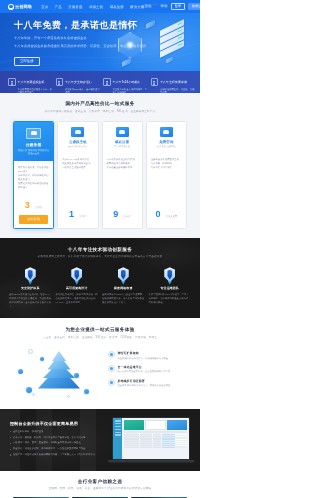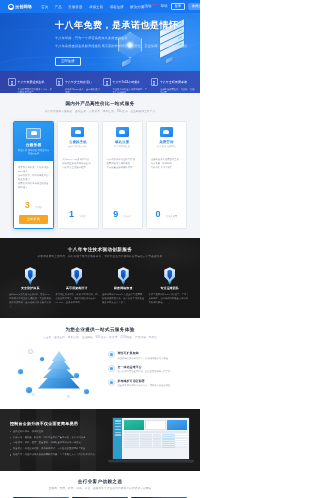--- a/index.html
+++ b/index.html
@@ -55,21 +55,21 @@
     line-height: 1;
   }
   .nav-btn.solid { background: #4a95ff; border-color: #4a95ff; }
 
   
   .hero {
     height: 58px;
     background:
       radial-gradient(ellipse 90px 50px at 78% 55%, rgba(120,185,255,.42), rgba(120,185,255,0) 70%),
       linear-gradient(118deg, #1458c8 0%, #1a68dc 32%, #1f7ceb 62%, #2a8bf5 100%);
-    position: relative; overflow: hidden; padding-left: 41px;
+    position: relative; overflow: hidden;
   }
   .hero-swoosh {
     position: absolute; inset: 0; opacity: .5;
   }
   .hero-inner {
     position: relative; z-index: 4; padding: 8px 0 0 14px;
   }
   .hero-h1 {
     font-size: 9px; color: #fff; font-weight: bold;
     letter-spacing: .5px; line-height: 1.1;

